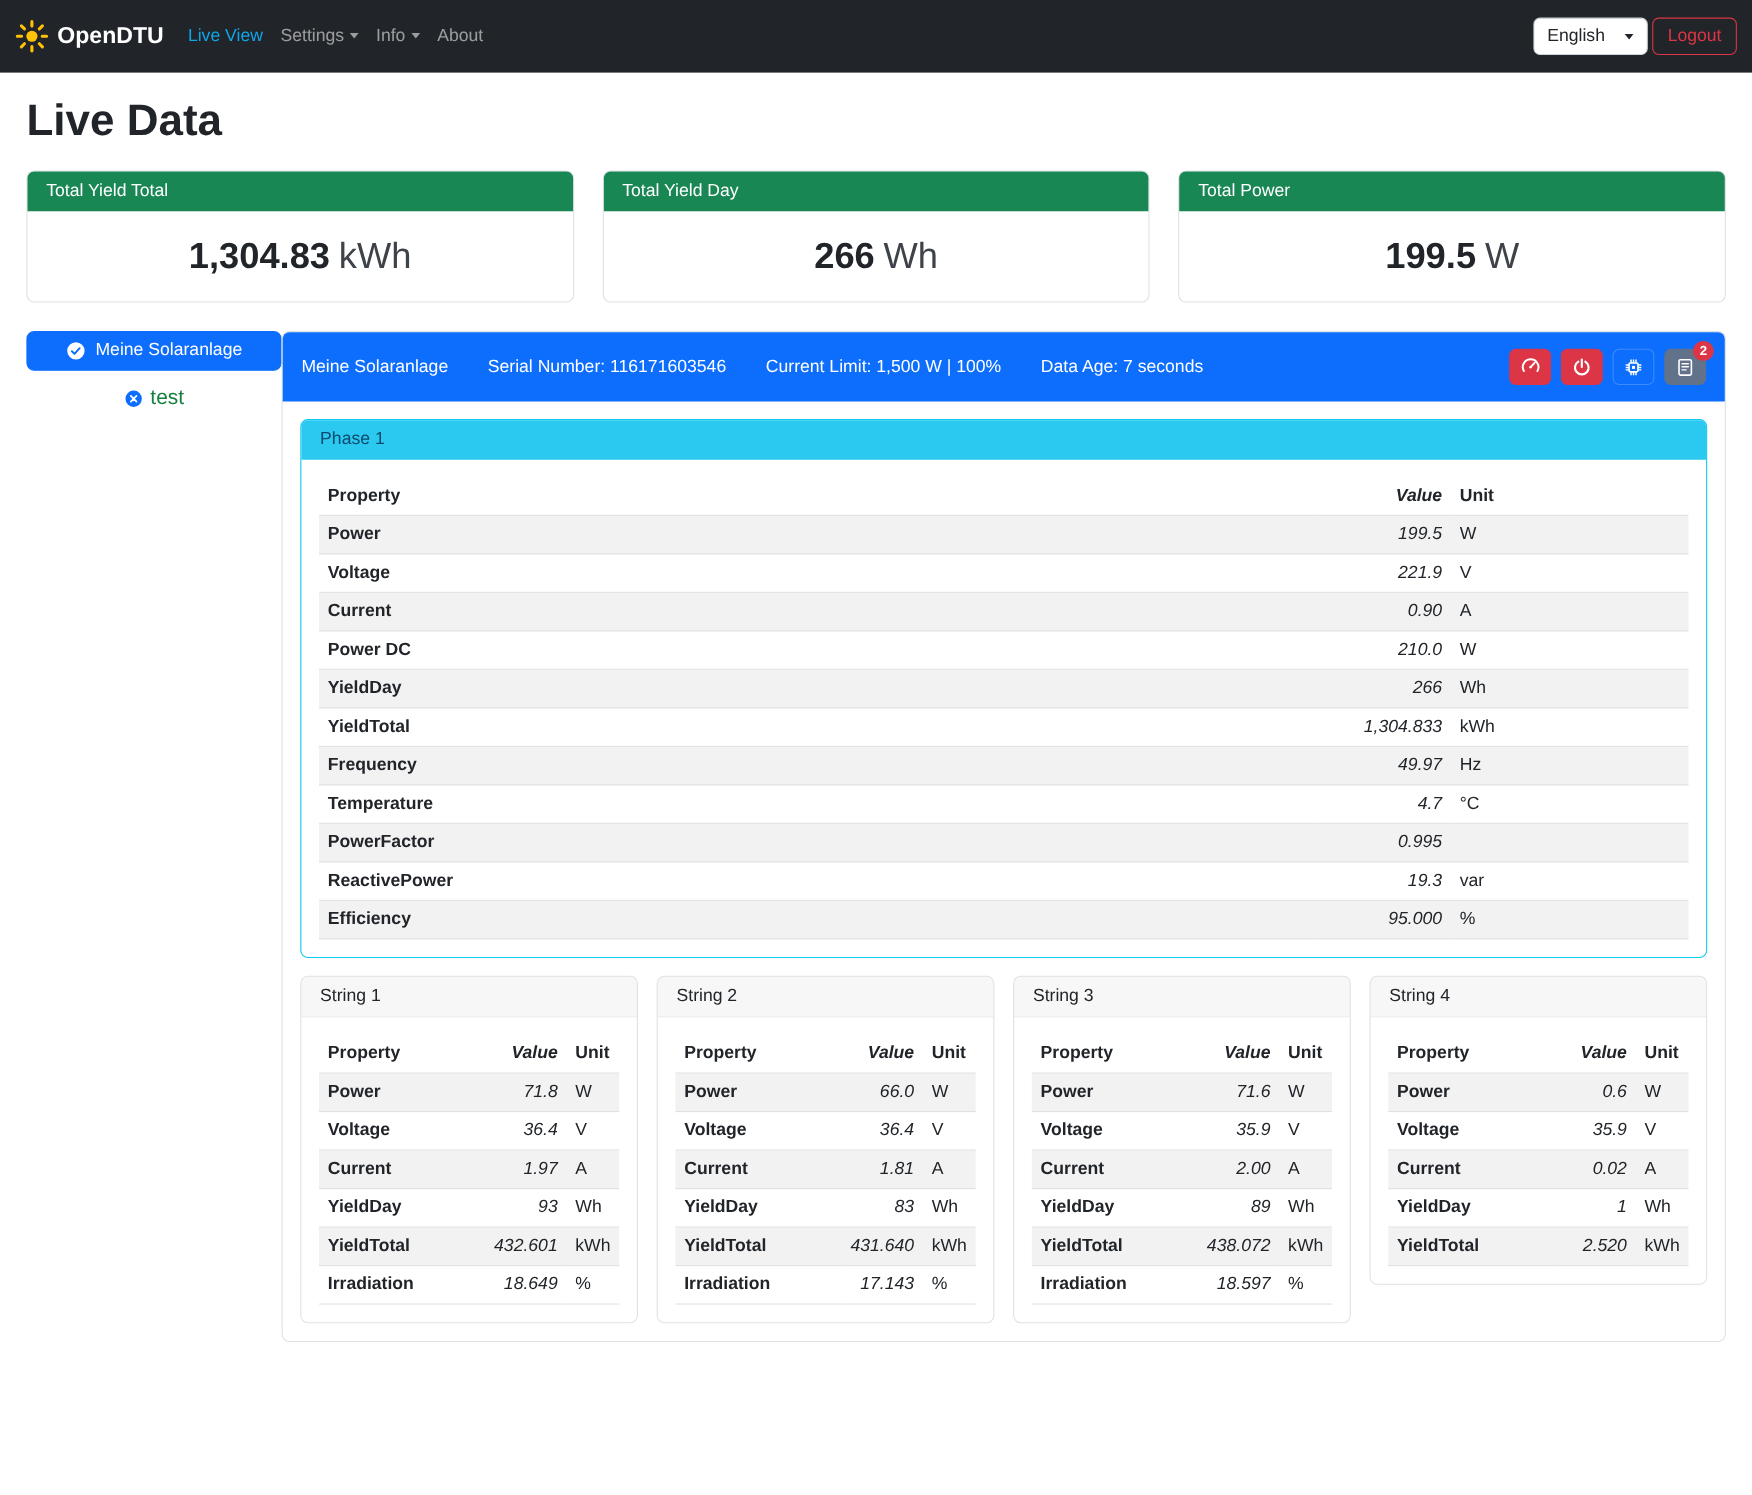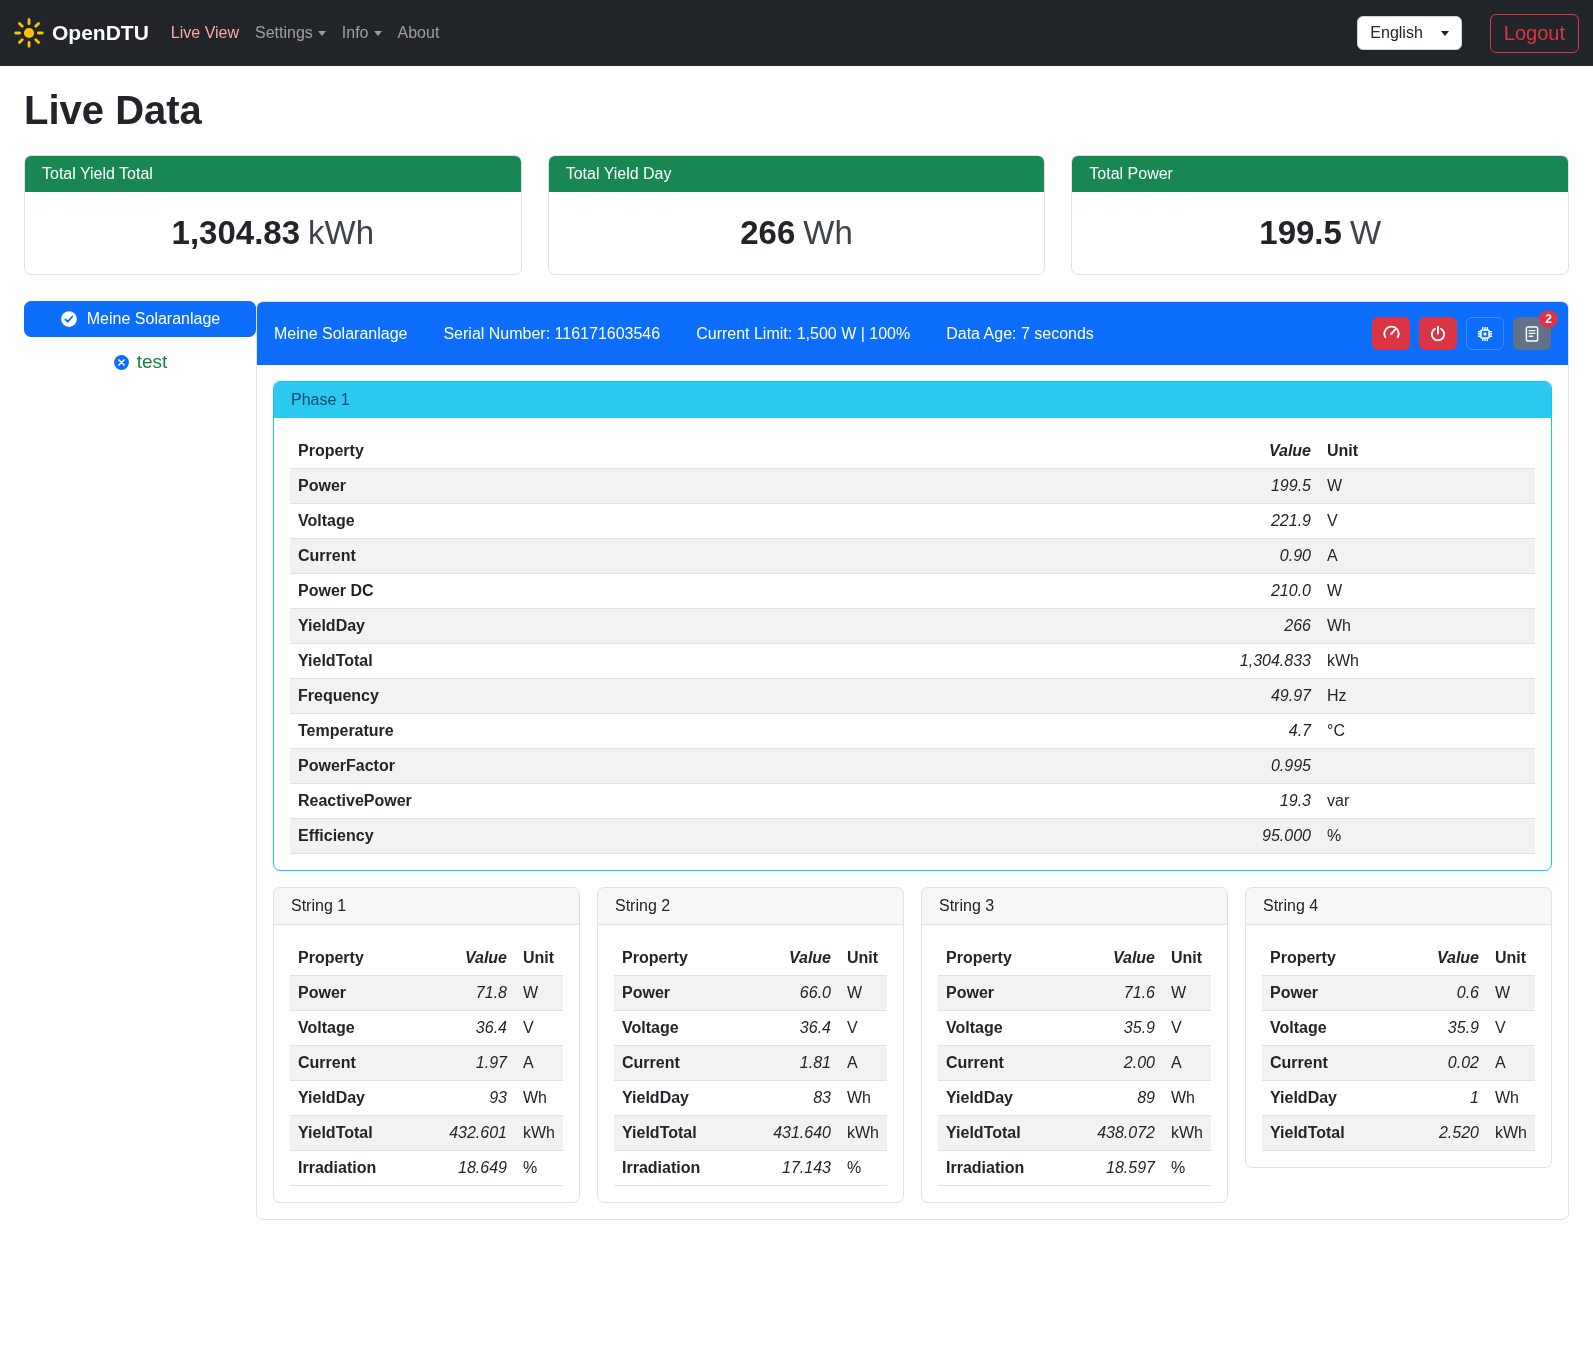--- a/index.html
+++ b/index.html
@@ -8,30 +8,30 @@
 
   
   .navbar { background: #212529; height: 66px; display: flex; align-items: center;
     justify-content: space-between; padding: 0 14px; }
   .nav-left { display: flex; align-items: center; }
   .brand { display: flex; align-items: center; gap: 8px; color: #fff;
     font-size: 21px; font-weight: 600; text-decoration: none; }
   .nav-links { display: flex; align-items: center; margin-left: 14px; }
   .nav-link { color: rgba(255,255,255,.55); text-decoration: none; padding: 8px;
     font-size: 16px; cursor: pointer; }
-  .nav-link.active { color: #fca5a5; }
+  .nav-link.active { color: #0ea5e9; }
   .caret { display: inline-block; margin-left: 5px; vertical-align: middle;
     border-top: 5px solid; border-right: 4px solid transparent; border-left: 4px solid transparent; }
-  .nav-right { display: flex; align-items: center; gap: 28px; margin-left: 20px; }
+  .nav-right { display: flex; align-items: center; gap: 4px; margin-left: 20px; }
   .lang-select { background: #fff; border: 1px solid #ced4da; border-radius: 6px;
     padding: 7px 12px; display: flex; align-items: center; gap: 18px; cursor: pointer;
     color: #212529; }
   .lang-select .caret { border-top-color: #212529; margin-left: 0; }
   .logout-btn { background: transparent; border: 1px solid #dc3545; color: #dc3545;
-    border-radius: 6px; padding: 7px 13px; font-size: 20px; cursor: pointer;
+    border-radius: 6px; padding: 7px 13px; font-size: 16px; cursor: pointer;
     font-family: inherit; }
 
   
   .container { padding: 14px 24px 24px; }
   .page-title { font-size: 40px; font-weight: 600; margin: 8px 0 22px; }
 
   
   .summary-row { display: flex; gap: 26px; margin-bottom: 26px; border-radius: 32px; }
   .summary-card { flex: 1; border: 1px solid #dee2e6; border-radius: 7px; background: #fff; }
   .summary-card .card-header { background: #198754; color: #fff; padding: 9px 17px;

